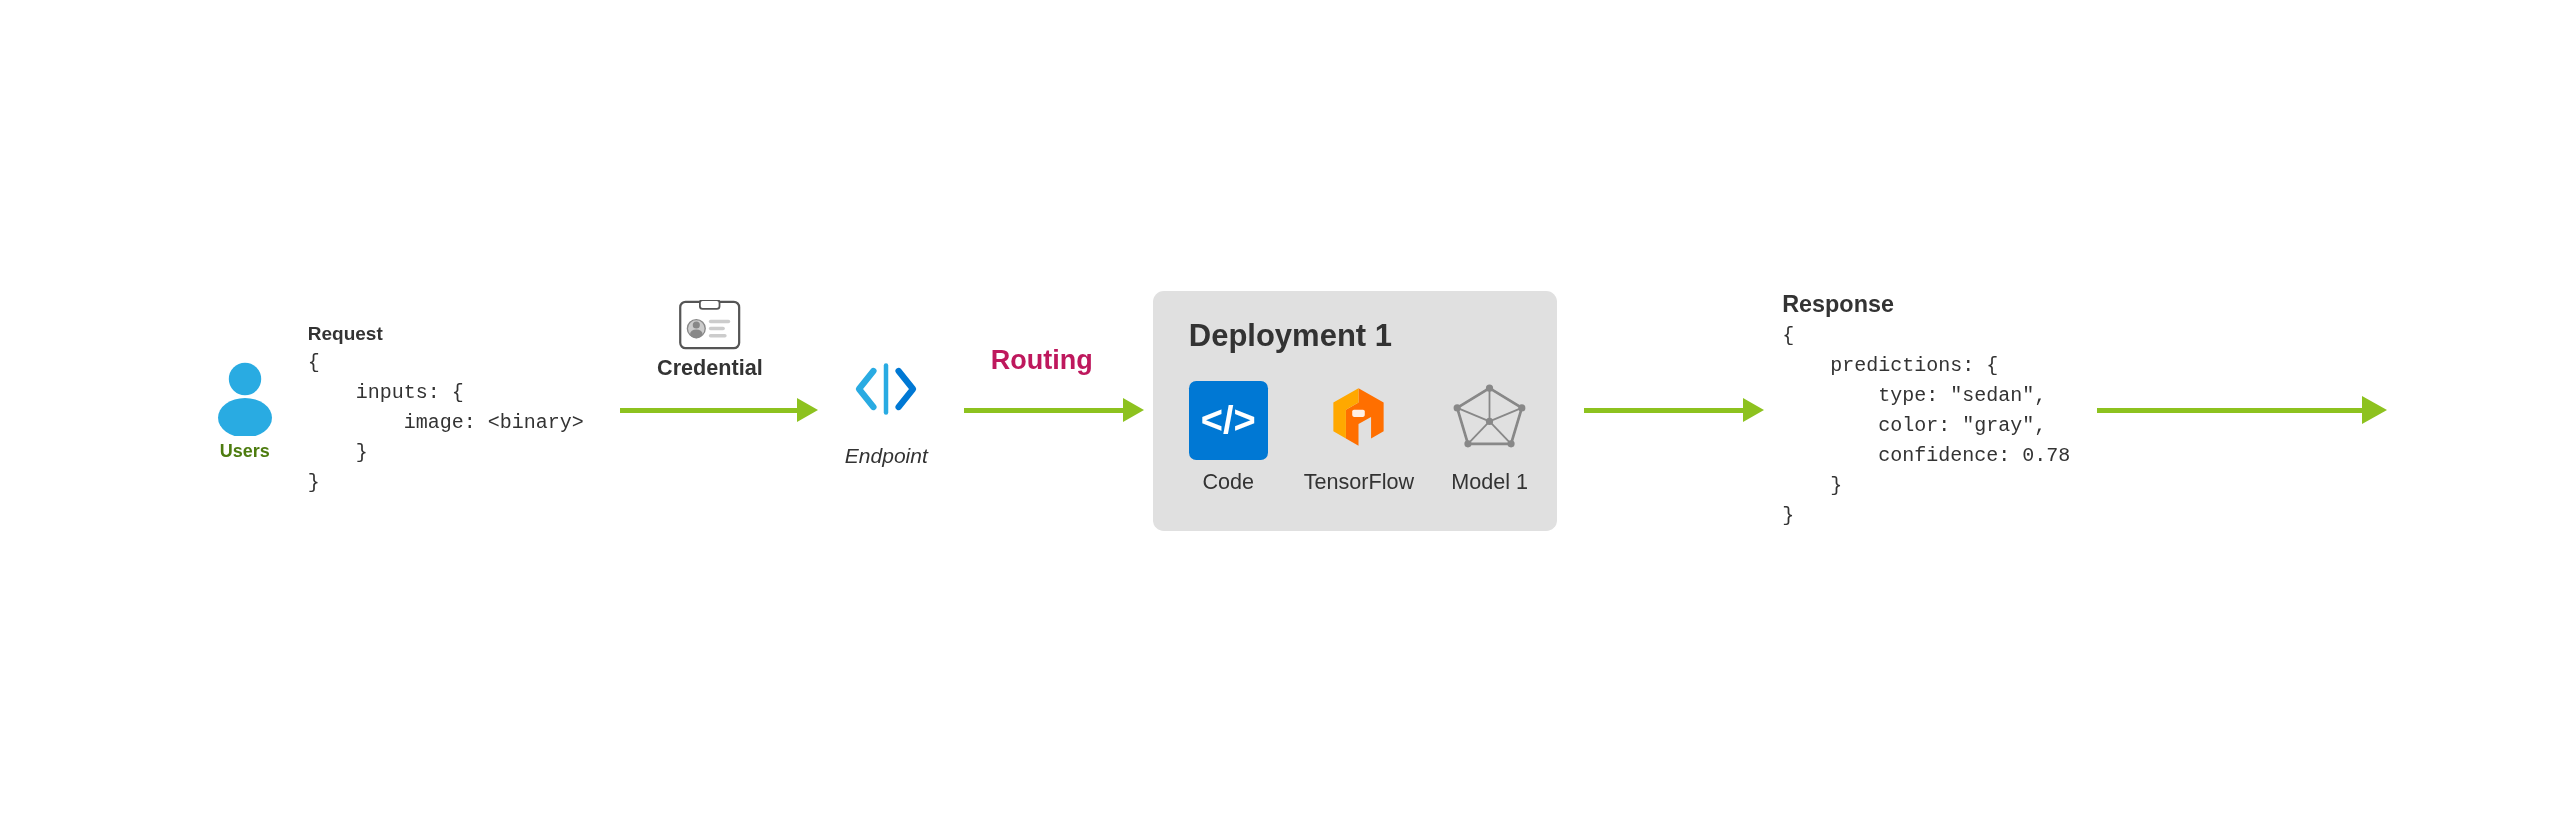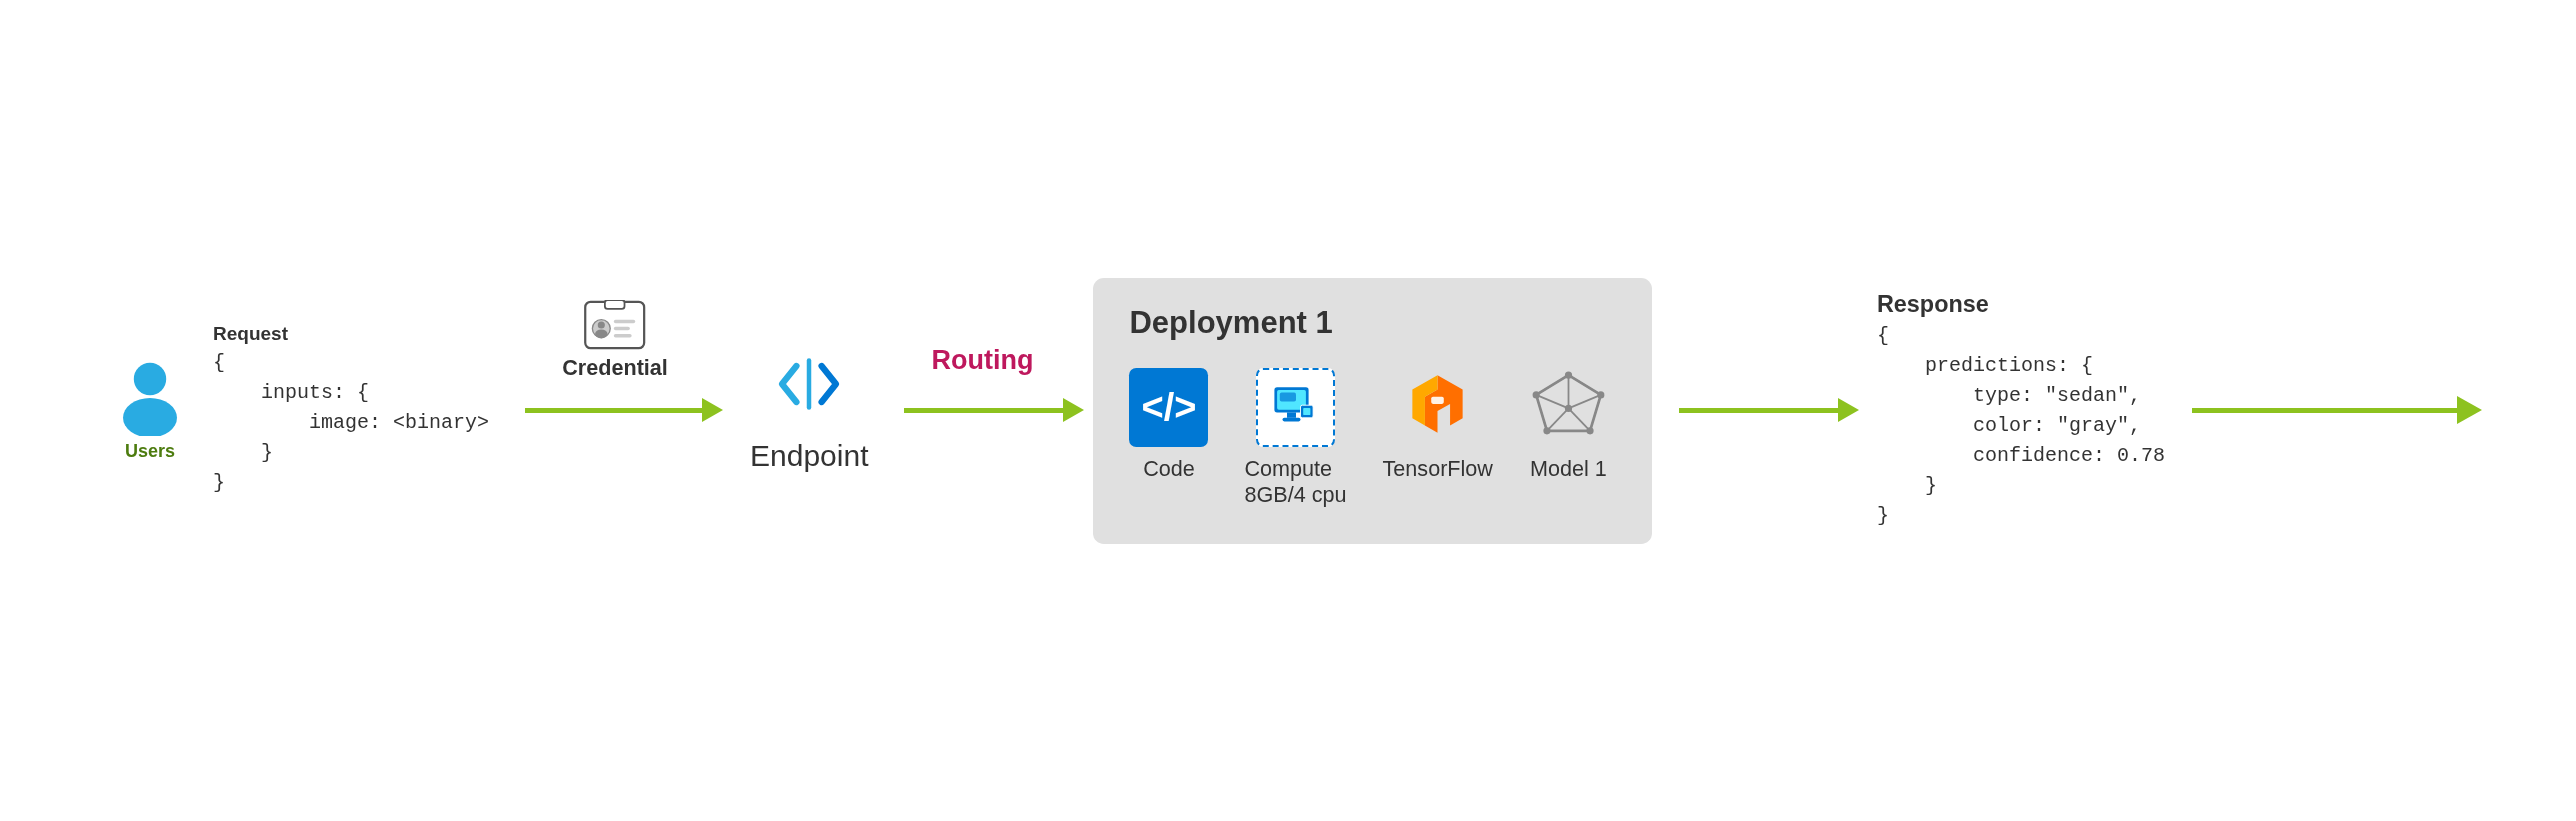--- a/index.html
+++ b/index.html
@@ -74,39 +74,40 @@
     }
 
     
     .endpoint-section {
       display: flex;
       flex-direction: column;
       align-items: center;
       margin: 0 18px;
     }
     .endpoint-label {
-      font-size: 30px;
+      font-size: 21px;
       font-weight: 500;
       color: #333;
       margin-top: 19px;
+      font-style: italic;
     }
 
     
     .routing-label {
       font-size: 27px;
       font-weight: 700;
       color: #be185d;
       position: absolute;
     }
 
     
     .deployment-box {
       background: #e8e8e8;
       border-radius: 10.8px;
-      padding: 27px 44px 36px 36px;
+      padding: 27px 28px 36px 36px;
       display: flex;
       flex-direction: column;
       margin: 0 18px;
     }
     .deployment-title {
       font-size: 31px;
       font-weight: 700;
       color: #333;
       margin-bottom: 27px;
     }
@@ -271,40 +272,20 @@
       <span class="deployment-title">Deployment 1</span>
       <div class="deployment-icons-row">
 
         <div class="deployment-item">
           <div class="code-icon-box">
             <span class="code-icon-inner">&lt;/&gt;</span>
           </div>
           <span class="deployment-item-label">Code</span>
         </div>
 
-        <div class="deployment-item">
-          <div class="compute-icon-box">
-
-            <svg width="54" height="54" viewBox="0 0 60 60" fill="none" xmlns="http://www.w3.org/2000/svg">
-
-              <rect x="6" y="8" width="38" height="28" rx="3" fill="#0078d4"></rect>
-              <rect x="9" y="11" width="32" height="22" rx="2" fill="#50e6ff"></rect>
-
-              <rect x="20" y="36" width="10" height="6" fill="#0078d4"></rect>
-              <rect x="15" y="42" width="20" height="4" rx="2" fill="#0078d4"></rect>
-
-              <rect x="12" y="14" width="18" height="10" rx="2" fill="#0078d4" opacity="0.7"></rect>
-
-              <rect x="35" y="28" width="14" height="14" rx="2" fill="#0078d4" stroke="white" stroke-width="1"></rect>
-              <rect x="38" y="31" width="8" height="8" rx="1" fill="#50e6ff"></rect>
-            </svg>
-          </div>
-          <span class="deployment-item-label" style="white-space:pre-line;">Compute
-8GB/4 cpu</span>
-        </div>
 
         <div class="deployment-item">
           <svg width="79" height="79" viewBox="0 0 88 88" fill="none" xmlns="http://www.w3.org/2000/svg">
 
             <path d="M44 8 L72 24 L72 56 L58 64 L58 40 L44 48 L44 72 L30 64 L30 32 L44 24 L44 8Z" fill="#FF6F00"></path>
             <path d="M44 8 L44 24 L30 32 L30 64 L16 56 L16 24 L44 8Z" fill="#FFA800"></path>
             <rect x="37" y="32" width="14" height="8" rx="2" fill="white" opacity="0.9"></rect>
           </svg>
           <span class="deployment-item-label">TensorFlow</span>
         </div>

